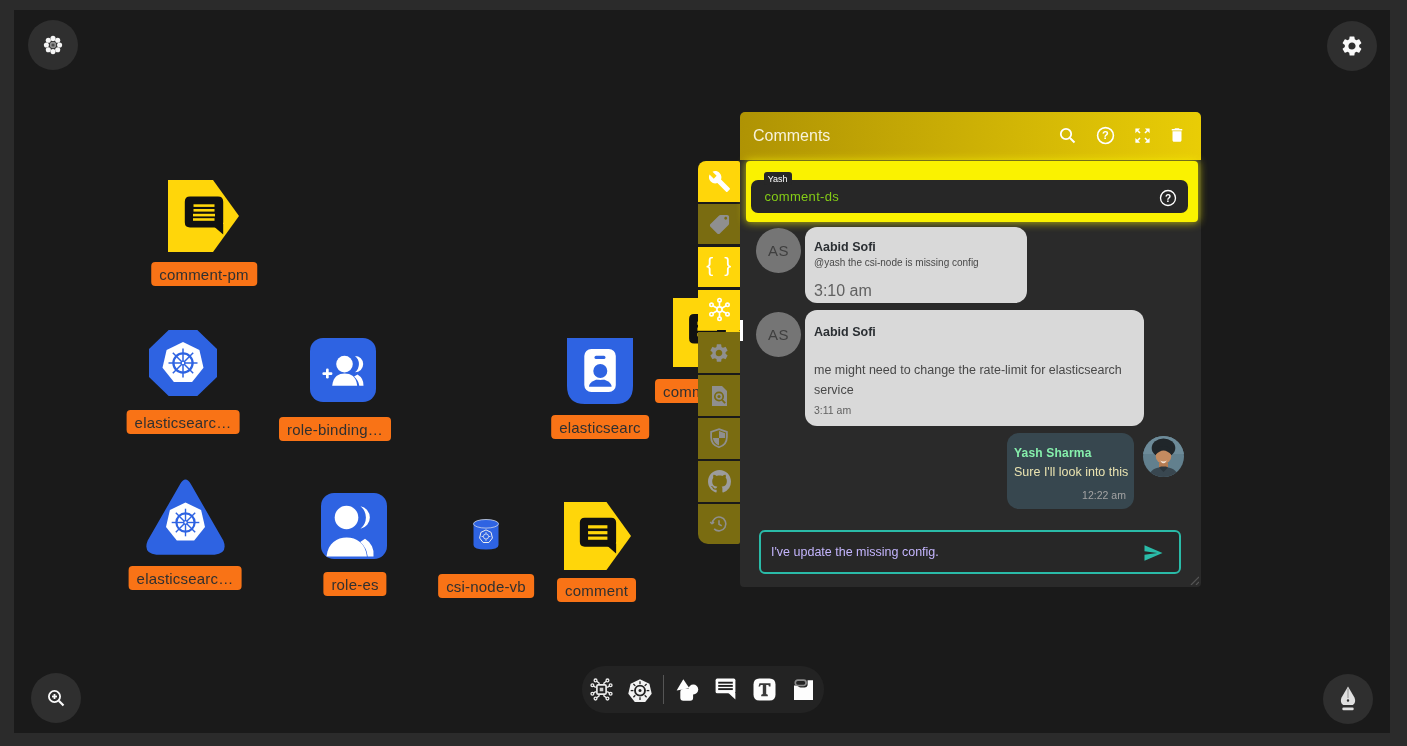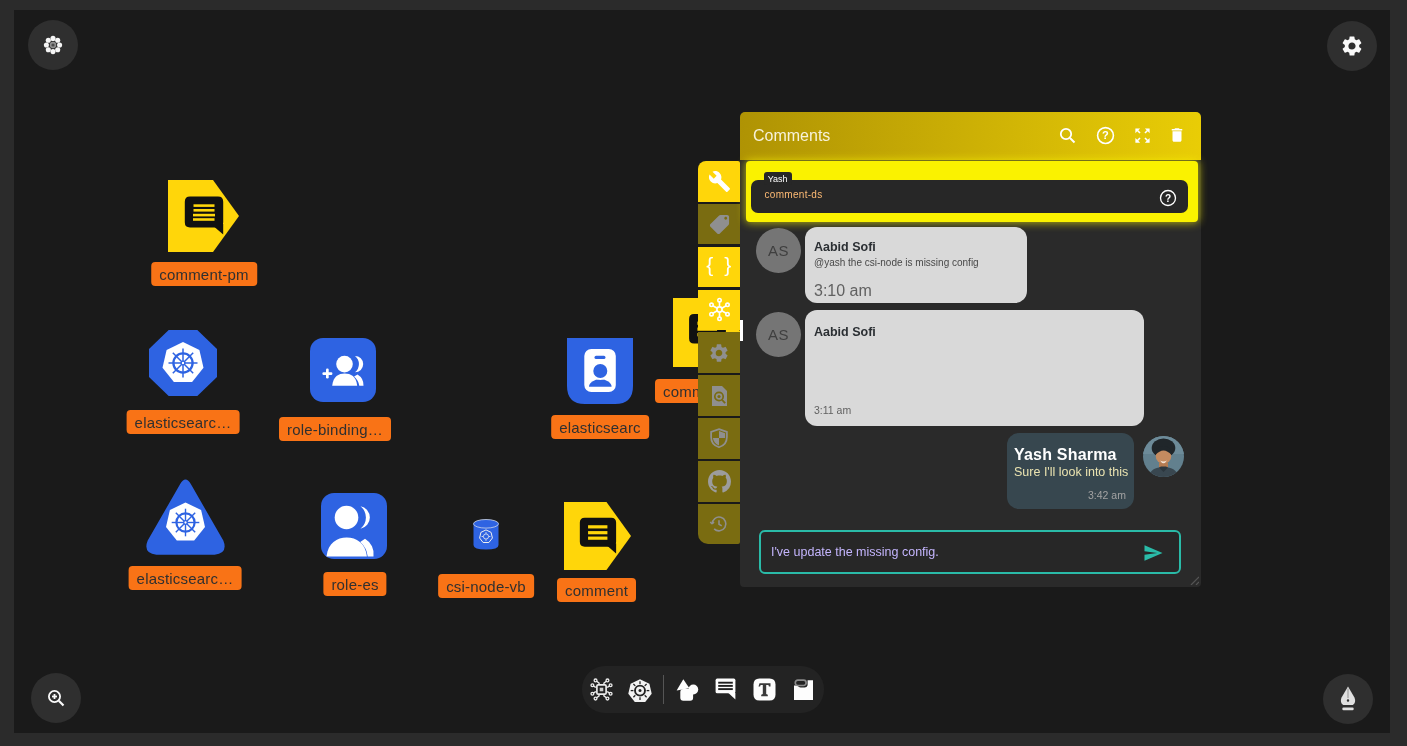--- a/index.html
+++ b/index.html
@@ -337,43 +337,44 @@
   <svg style="position:absolute;left:393px;top:14px;" width="19" height="19" viewBox="0 0 24 24" fill="#fff">
     <path d="M15 3l2.3 2.3-2.89 2.87 1.42 1.42L18.7 6.7 21 9V3zM3 9l2.3-2.3 2.87 2.89 1.42-1.42L6.7 5.3 9 3H3zm6 12l-2.3-2.3 2.89-2.87-1.42-1.42L5.3 17.3 3 15v6zm12-6l-2.3 2.3-2.87-2.89-1.42 1.42 2.89 2.87L15 21h6z"></path>
   </svg>
   <svg style="position:absolute;left:428px;top:13px;" width="18" height="20" viewBox="0 0 24 24" fill="#fff">
     <path d="M6 19c0 1.1.9 2 2 2h8c1.1 0 2-.9 2-2V7H6v12zM19 4h-3.5l-1-1h-5l-1 1H5v2h14V4z"></path>
   </svg>
 
   <div style="position:absolute;left:5.5px;top:48.5px;width:452px;height:61px;background:#faf200;border-radius:4px;box-shadow:0 0 9px 1px rgba(250,242,0,.65);"></div>
   <div style="position:absolute;left:11.2px;top:67.6px;width:436.5px;height:33.6px;background:#272727;border-radius:7px;"></div>
   <div style="position:absolute;left:23.7px;top:60.4px;background:#272727;color:#fff;font-size:9px;padding:1.5px 4px;border-radius:3px;">Yash</div>
-  <div style="position:absolute;left:24.5px;top:77px;color:#fdba74;font-size:10px;letter-spacing:.3px;">comment-ds</div>
+  <div style="position:absolute;left:24.5px;top:77px;color:#84cc16;font-size:13px;letter-spacing:.3px;">comment-ds</div>
   <svg style="position:absolute;left:419px;top:76.5px;" width="18" height="18" viewBox="0 0 24 24">
     <circle cx="12" cy="12" r="10" fill="none" stroke="#fff" stroke-width="1.8"></circle>
     <text x="12" y="17" text-anchor="middle" font-size="13.5" font-weight="bold" fill="#fff" font-family="Liberation Sans">?</text>
   </svg>
 
   <div style="position:absolute;left:16px;top:116px;width:45px;height:45px;border-radius:50%;background:#757575;display:flex;align-items:center;justify-content:center;color:#3f3f3f;font-size:15px;letter-spacing:.5px;">AS</div>
   <div style="position:absolute;left:65.4px;top:115.4px;width:222px;height:76px;background:#d9d9d9;border-radius:12px;"></div>
   <div style="position:absolute;left:74px;top:127.8px;font-size:12.5px;font-weight:bold;color:#2b2f33;">Aabid Sofi</div>
   <div style="position:absolute;left:74px;top:144.5px;font-size:10px;color:#484848;">@yash the csi-node is missing config</div>
   <div style="position:absolute;left:74px;top:169.5px;font-size:16px;color:#616161;">3:10 am</div>
 
   <div style="position:absolute;left:16px;top:200px;width:45px;height:45px;border-radius:50%;background:#757575;display:flex;align-items:center;justify-content:center;color:#3f3f3f;font-size:15px;letter-spacing:.5px;">AS</div>
   <div style="position:absolute;left:65.4px;top:197.6px;width:339px;height:116.5px;background:#d9d9d9;border-radius:12px;"></div>
   <div style="position:absolute;left:74px;top:212.5px;font-size:12.5px;font-weight:bold;color:#2b2f33;">Aabid Sofi</div>
+  <div style="position:absolute;left:74px;top:247.5px;width:330px;font-size:12.5px;color:#484848;line-height:20px;">me might need to change the rate-limit for elasticsearch service</div>
   <div style="position:absolute;left:74px;top:291.5px;font-size:10.5px;color:#616161;">3:11 am</div>
 
   <div style="position:absolute;left:0px;top:208px;width:2.5px;height:21px;background:#fff;"></div>
 
   <div style="position:absolute;left:266.9px;top:321.4px;width:127.5px;height:76px;background:#37474f;border-radius:12px;"></div>
-  <div style="position:absolute;left:274px;top:333.5px;font-size:16px;font-weight:bold;color:#ffffff;letter-spacing:.2px;">Yash Sharma</div>
+  <div style="position:absolute;left:274px;top:333.5px;font-size:12px;font-weight:bold;color:#86efac;letter-spacing:.2px;">Yash Sharma</div>
   <div style="position:absolute;left:274px;top:353px;font-size:12.5px;color:#eae3b0;">Sure I'll look into this</div>
-  <div style="position:absolute;left:266.9px;top:376.5px;width:119px;text-align:right;font-size:10.5px;color:#a3a3a3;">3:42 am</div>
+  <div style="position:absolute;left:266.9px;top:376.5px;width:119px;text-align:right;font-size:10.5px;color:#a3a3a3;">12:22 am</div>
   <div style="position:absolute;left:402.5px;top:323.9px;width:41px;height:41px;border-radius:50%;overflow:hidden;">
     <svg width="41" height="41" viewBox="0 0 41 41">
       <rect width="41" height="41" fill="#62808e"></rect>
       <rect width="41" height="18" fill="#6d8b99"></rect>
       <ellipse cx="20.5" cy="12" rx="11.8" ry="9.5" fill="#20262a"></ellipse>
       <circle cx="20.5" cy="20" r="7.8" fill="#c48b60"></circle>
       <path fill="#20262a" d="M12.4 19 Q12.6 10 20.5 10 Q28.4 10 28.6 19 Q24.5 14.5 20.5 14.5 Q16.5 14.5 12.4 19 Z"></path>
       <path fill="#b57c52" d="M16 26.5 h9 v6 h-9 z"></path>
       <path fill="#394750" d="M5.5 41 Q7.5 31 20.5 31 Q33.5 31 35.5 41 Z"></path>
       <path fill="#2c373e" d="M16 31.5 L20.5 36 L25 31.5 L23 30.5 h-5 Z"></path>

